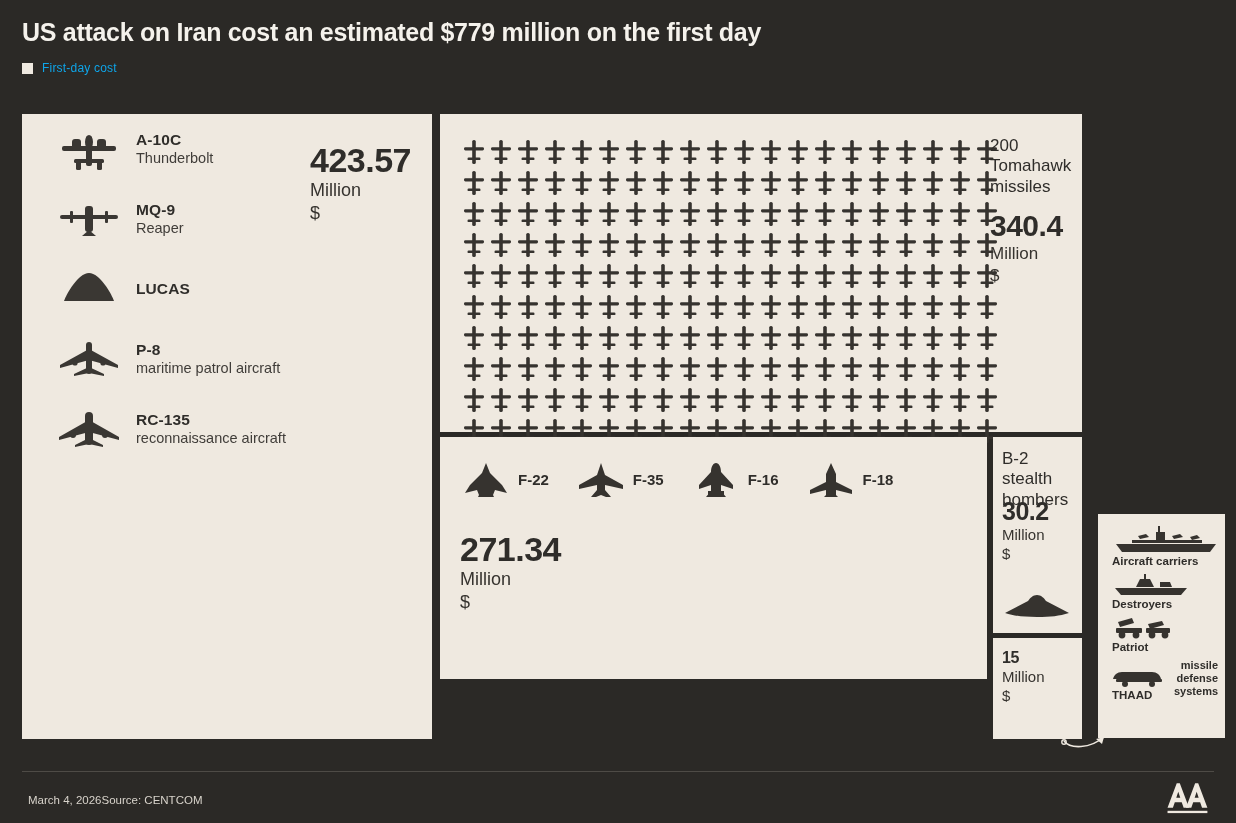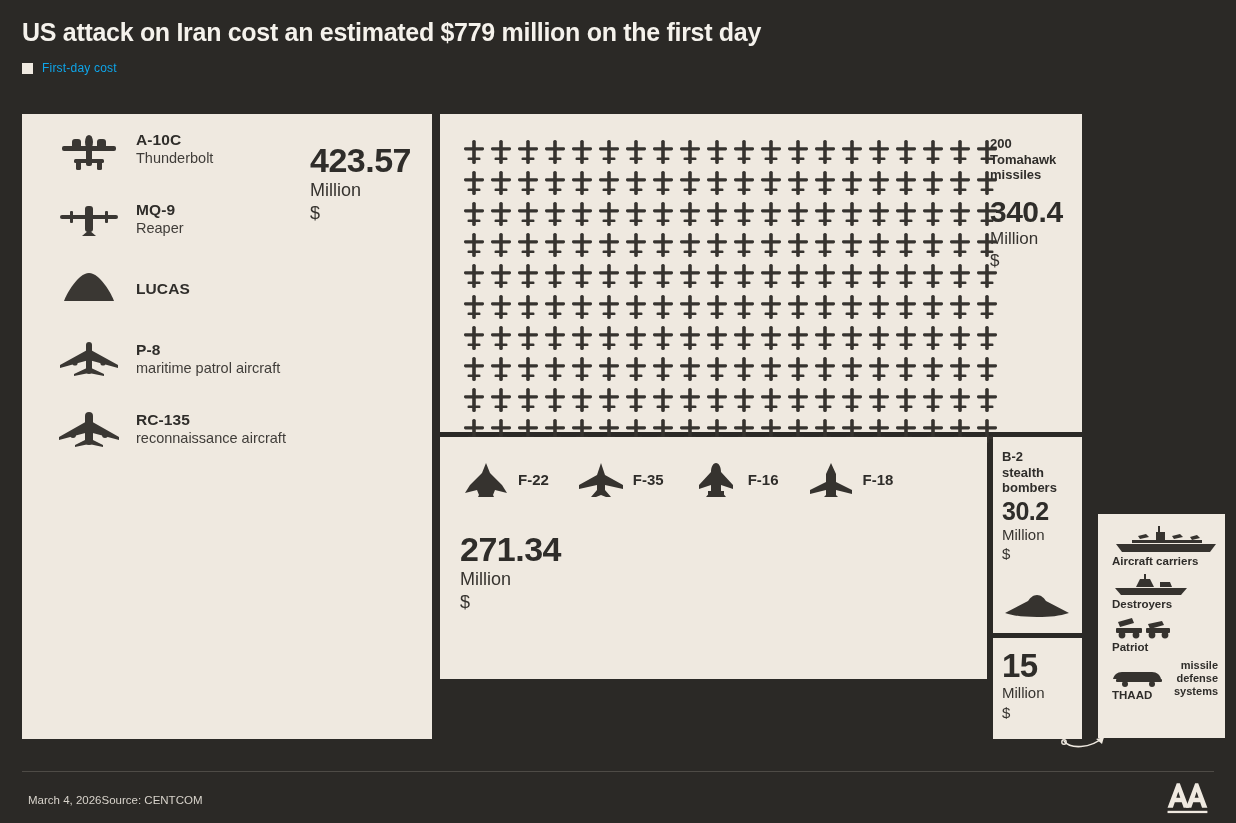--- a/index.html
+++ b/index.html
@@ -160,22 +160,22 @@
     justify-content: center;
     color: #36332f;
   }
   #tomahawk-side {
     position: absolute;
     right: 10px;
     top: 22px;
     width: 82px;
   }
   .side-caption {
-    font-size: 13px;
-    font-weight: bold;
+    font-size: 17px;
+    font-weight: normal;
     line-height: 1.2;
     color: #2f2d2a;
   }
 
   
   #fighter-row {
     position: absolute;
     left: 20px;
     top: 24px;
     display: flex;
@@ -1880,21 +1880,21 @@
   </div>
   <div id="b2-icon">
     <svg width="68" height="30" viewBox="0 0 68 30" fill="currentColor">
       <path d="M34 4 c-4 0 -7 3 -9 6 L2 22 c10 3 18 4 32 4 s22 -1 32 -4 L43 10 c-2 -3 -5 -6 -9 -6 z"></path>
     </svg>
   </div>
 </div>
 
 <div class="panel" id="panel-15">
   <div id="p15-value">
-    <div class="bigfig" style="font-size:33px">15</div>
+    <div class="bigfig" style="font-size:16px">15</div>
     <div class="bigfig-unit" style="font-size:15px">Million</div>
     <div class="bigfig-unit" style="font-size:15px">$</div>
   </div>
 </div>
 
 <svg id="pointer" viewBox="0 0 60 36">
   <path d="M4 26 C10 34 30 34 44 22" stroke="#efe9e0" stroke-width="1.6" fill="none"></path>
   <circle cx="4" cy="27" r="2.2" fill="none" stroke="#efe9e0" stroke-width="1.4"></circle>
   <path d="M44 22 l-8 2 l6 5 z" fill="#efe9e0"></path>
 </svg>

